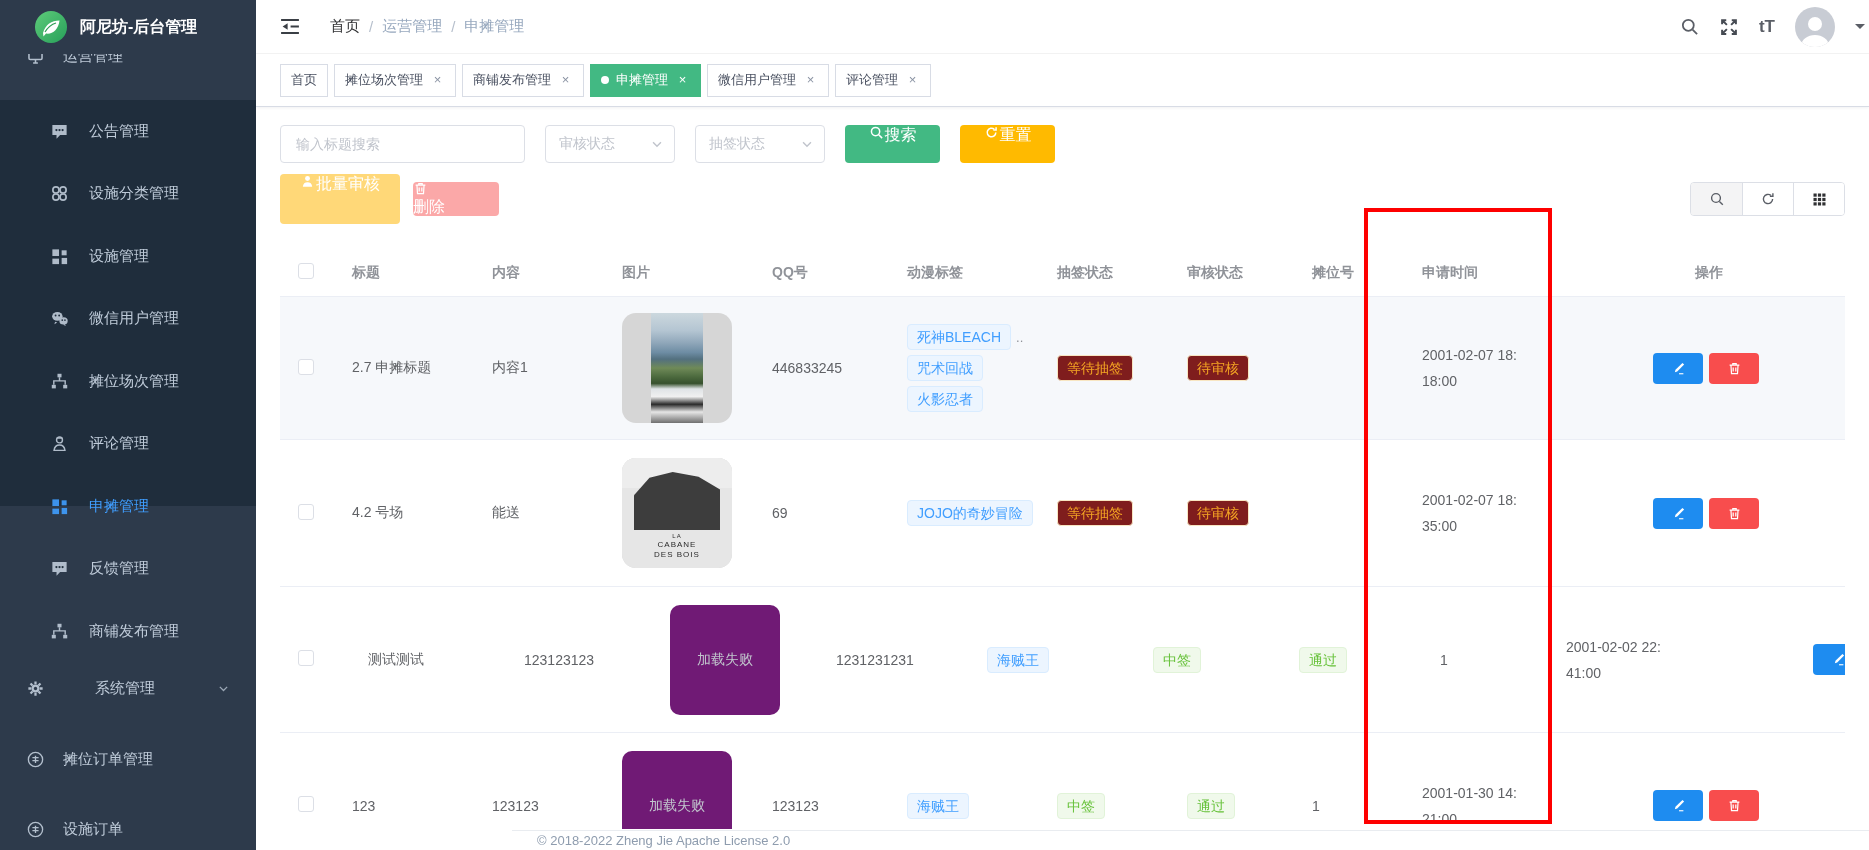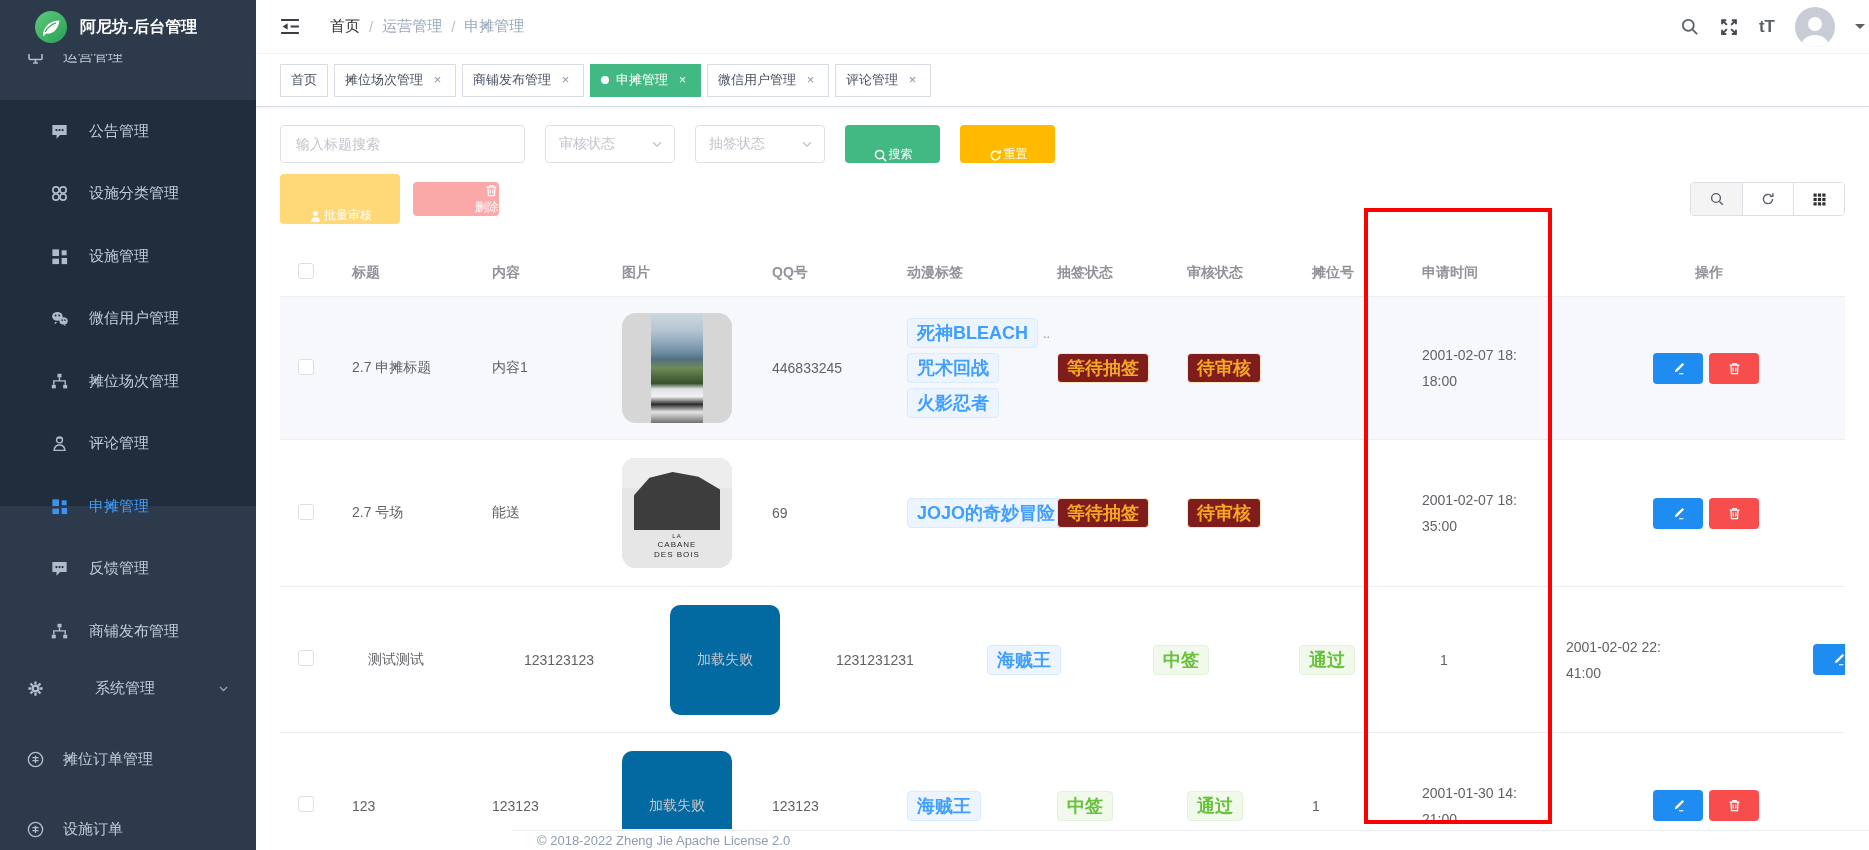--- a/index.html
+++ b/index.html
@@ -37,21 +37,21 @@
   .tag-view .x { margin-left:7px; font-size:13px; color:#8a93a3; width:15px; height:15px; line-height:13px; text-align:center; border-radius:50%; }
   .tag-view.active { background:#42b983; border-color:#42b983; color:#fff; }
   .tag-view.active .x { color:#fff; }
   .tag-view.active::before { content:""; width:8px; height:8px; border-radius:50%; background:#fff; margin-right:7px; }
 
   .content { padding:0 24px; }
   .filter-row { margin-top:18px; display:flex; gap:20px; height:38px; align-items:center; }
   .f-input { width:245px; height:38px; border:1px solid #dcdfe6; border-radius:4px; padding:0 15px; font-size:14px; color:#606266; outline:none; font-family:inherit; }
   .f-input::placeholder { color:#c0c4cc; }
   .f-select { width:130px; height:38px; border:1px solid #dcdfe6; border-radius:4px; padding:0 10px 0 13px; display:flex; align-items:center; justify-content:space-between; color:#c0c4cc; font-size:14px; cursor:pointer; }
-  .btn { height:38px; border:none; border-radius:4px; color:#fff; font-size:12px; display:inline-flex; align-items:flex-end; justify-content:center; gap:1px; cursor:pointer; font-family:inherit; }
+  .btn { height:38px; border:none; border-radius:4px; color:#fff; font-size:16px; display:inline-flex; align-items:flex-start; justify-content:center; gap:1px; cursor:pointer; font-family:inherit; }
   .btn-search { width:95px; background:#42b983; }
   .btn-reset { width:95px; background:#ffba00; }
 
   .ops-row { margin-top:19px; display:flex; align-items:center; height:34px; }
   .btn-batch { width:120px; height:50px; background:#ffd878; }
   .btn-del { width:86px; height:34px; background:#fba8a8; margin-left:13px;flex-direction:column; }
   .spacer { flex:1; }
   .icon-group { display:flex; border:1px solid #dcdfe6; border-radius:4px; overflow:hidden; height:34px; }
   .icon-cell { width:51px; display:flex; align-items:center; justify-content:center; color:#5a5e66; cursor:pointer; background:#fff; }
   .icon-cell + .icon-cell { border-left:1px solid #dcdfe6; }
@@ -63,36 +63,36 @@
   .th, .td { padding-left:12px; }
   .th-ops { padding-left:45px; }
   .tbody { height:532px; overflow:hidden; }
   .trow { display:grid; grid-template-columns:var(--cols); align-items:center; border-bottom:1px solid #ebeef5; color:#606266; font-size:14px; }
   .trow.shaded { background:#f6f8fb; }
   .cb-cell { padding-left:18px; }
   input[type=checkbox] { appearance:none; width:16px; height:16px; border:1px solid #dcdfe6; border-radius:3px; background:#fff; cursor:pointer; }
 
   .tags-cell { display:flex; flex-direction:column; align-items:flex-start; gap:5px; }
   .tag-line { display:flex; align-items:center; gap:5px; }
-  .tag { display:inline-block; padding:5px 9px; font-size:18px; border-radius:4px; line-height:1; white-space:nowrap;font-weight:bold; }
+  .tag { display:inline-block; padding:5px 9px; font-size:14px; border-radius:4px; line-height:1; white-space:nowrap; }
   .tag-blue { color:#409eff; background:#ecf5ff; border:1px solid #d9ecff; }
   .tag-warn { color:#f5a623; background:#7f1d1d; border:1px solid #f8e6c2; }
   .tag-green { color:#67c23a; background:#f0f9eb; border:1px solid #e1f3d8; }
   .dots { color:#909399; font-size:13px; }
 
   .img-box { width:110px; height:110px; border-radius:14px; background:#d6d6d6; overflow:hidden; display:flex; justify-content:center; }
   .photo-moto { width:52px; height:110px;
     background:linear-gradient(180deg,#ccd8de 0%,#b4c5d2 16%,#90a7ba 27%,#6d8ca3 36%,#53707f 42%,#6f8a58 50%,#4c6a3e 58%,#37512e 64%,#dfe3e6 69%,#f0f0f0 76%,#2b2b2b 83%,#e6e6e6 90%,#6f6f6f 100%); }
   .photo-house { width:110px; height:110px; background:#e6e6e6; position:relative; }
   .photo-house .sky { position:absolute; top:0; left:0; right:0; height:30px; background:#ededed; }
   .photo-house .mass { position:absolute; top:14px; left:12px; width:86px; height:58px; background:#3d3d3d;
     clip-path:polygon(0 40%,18% 10%,45% 0,75% 8%,100% 30%,100% 100%,0 100%); }
   .photo-house .cap { position:absolute; bottom:8px; left:0; right:0; text-align:center; color:#2a2a2a; font-size:8px; line-height:1.25; letter-spacing:1px; }
   .photo-house .cap .la { font-size:6px; display:block; }
-  .img-failed { width:110px; height:110px; border-radius:10px; background:#0369a1; display:flex; align-items:center; justify-content:center; color:#c0c4cc; font-size:14px; }
+  .img-failed { width:110px; height:110px; border-radius:10px; background:#701a75; display:flex; align-items:center; justify-content:center; color:#c0c4cc; font-size:14px; }
 
   .time-cell span { display:block; line-height:26px; }
 
   .ops-cell { padding-left:3px; display:flex; gap:6px; }
   .mini-btn { width:50px; height:31px; border:none; border-radius:4px; display:inline-flex; align-items:center; justify-content:center; cursor:pointer; }
   .mini-edit { background:#1e8cf0; }
   .mini-del { background:#f84d4d; }
 
   .footer { position:absolute; left:256px; right:0; bottom:0; height:20px; background:#fff; border-top:1px solid #e9ecf0; display:flex; align-items:center; padding-left:25px; font-size:13px; color:#8e9cae; z-index:5; }
 
@@ -483,21 +483,21 @@
                 <svg width="15" height="15" viewBox="0 0 16 16" fill="none" stroke="#fff" stroke-width="1.3">
                   <path d="M2.8 4.3h10.4M6.2 4.3V2.8h3.6v1.5M4.2 4.3l.6 9.2h6.4l.6-9.2"></path>
                   <path d="M6.6 6.8v4.4M9.4 6.8v4.4"></path>
                 </svg>
               </button>
           </div>
         </div>
 
         <div class="trow" style="height:147px;">
           <div class="cb-cell"><input type="checkbox" style=""></div>
-          <div class="td">2.7 号场</div>
+          <div class="td">4.2 号场</div>
           <div class="td">能送</div>
           <div class="td">
               <div class="img-box">
             <div class="photo-house">
                   <div class="sky"></div>
                   <div class="mass"></div>
               <div class="cap"><span class="la">LA</span><span>CABANE</span><br><span>DES BOIS</span></div>
             </div>
           </div>
             </div>

